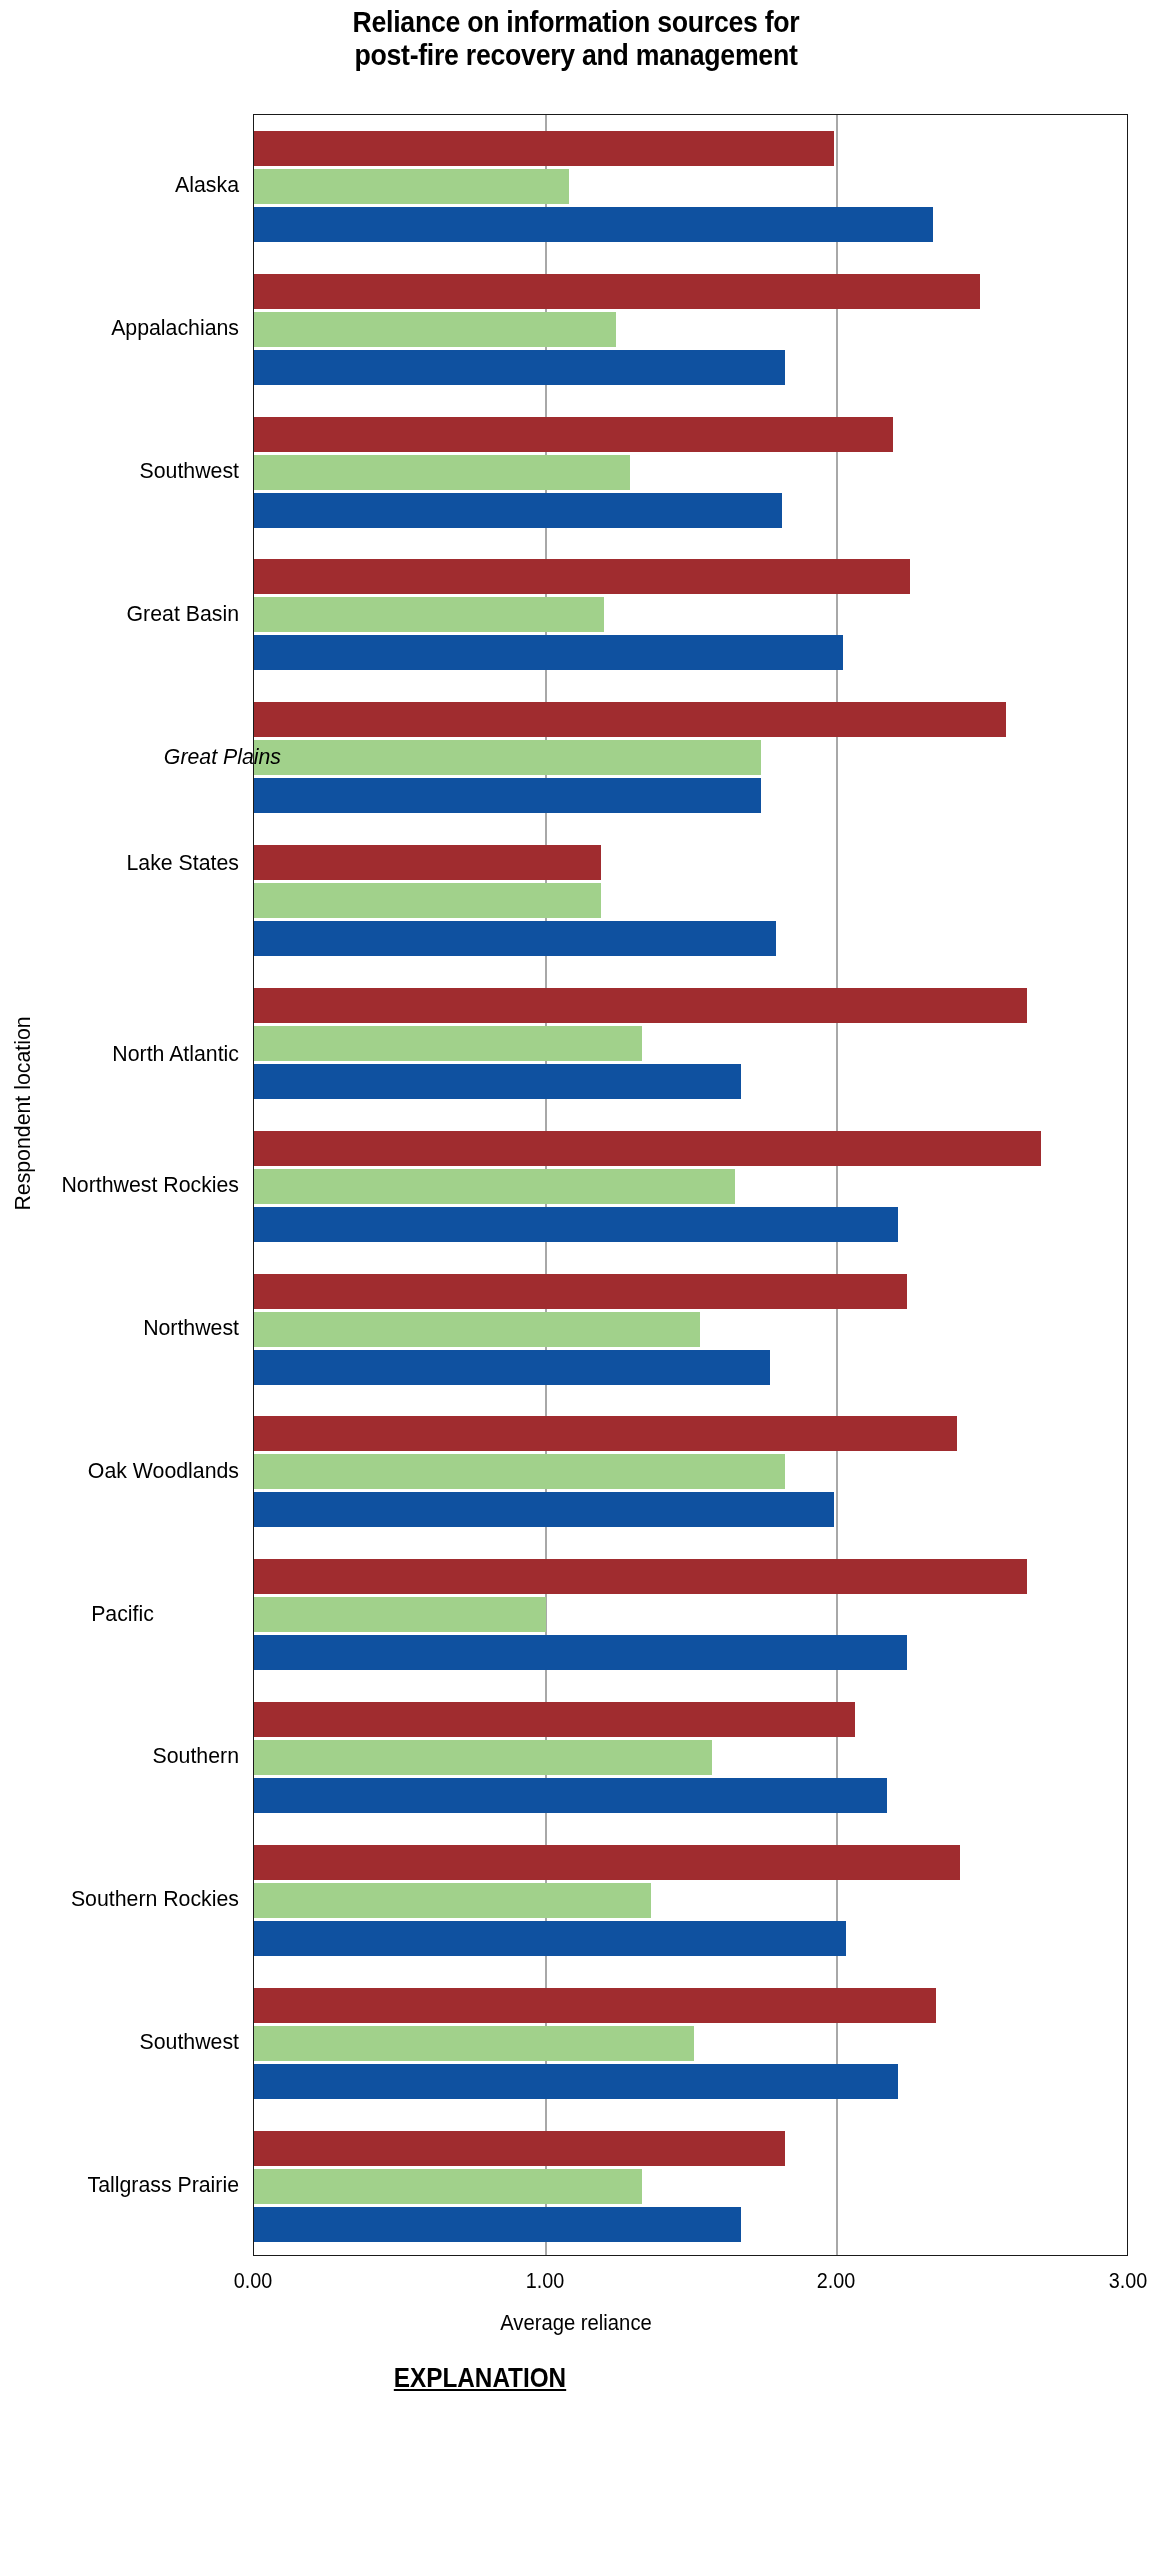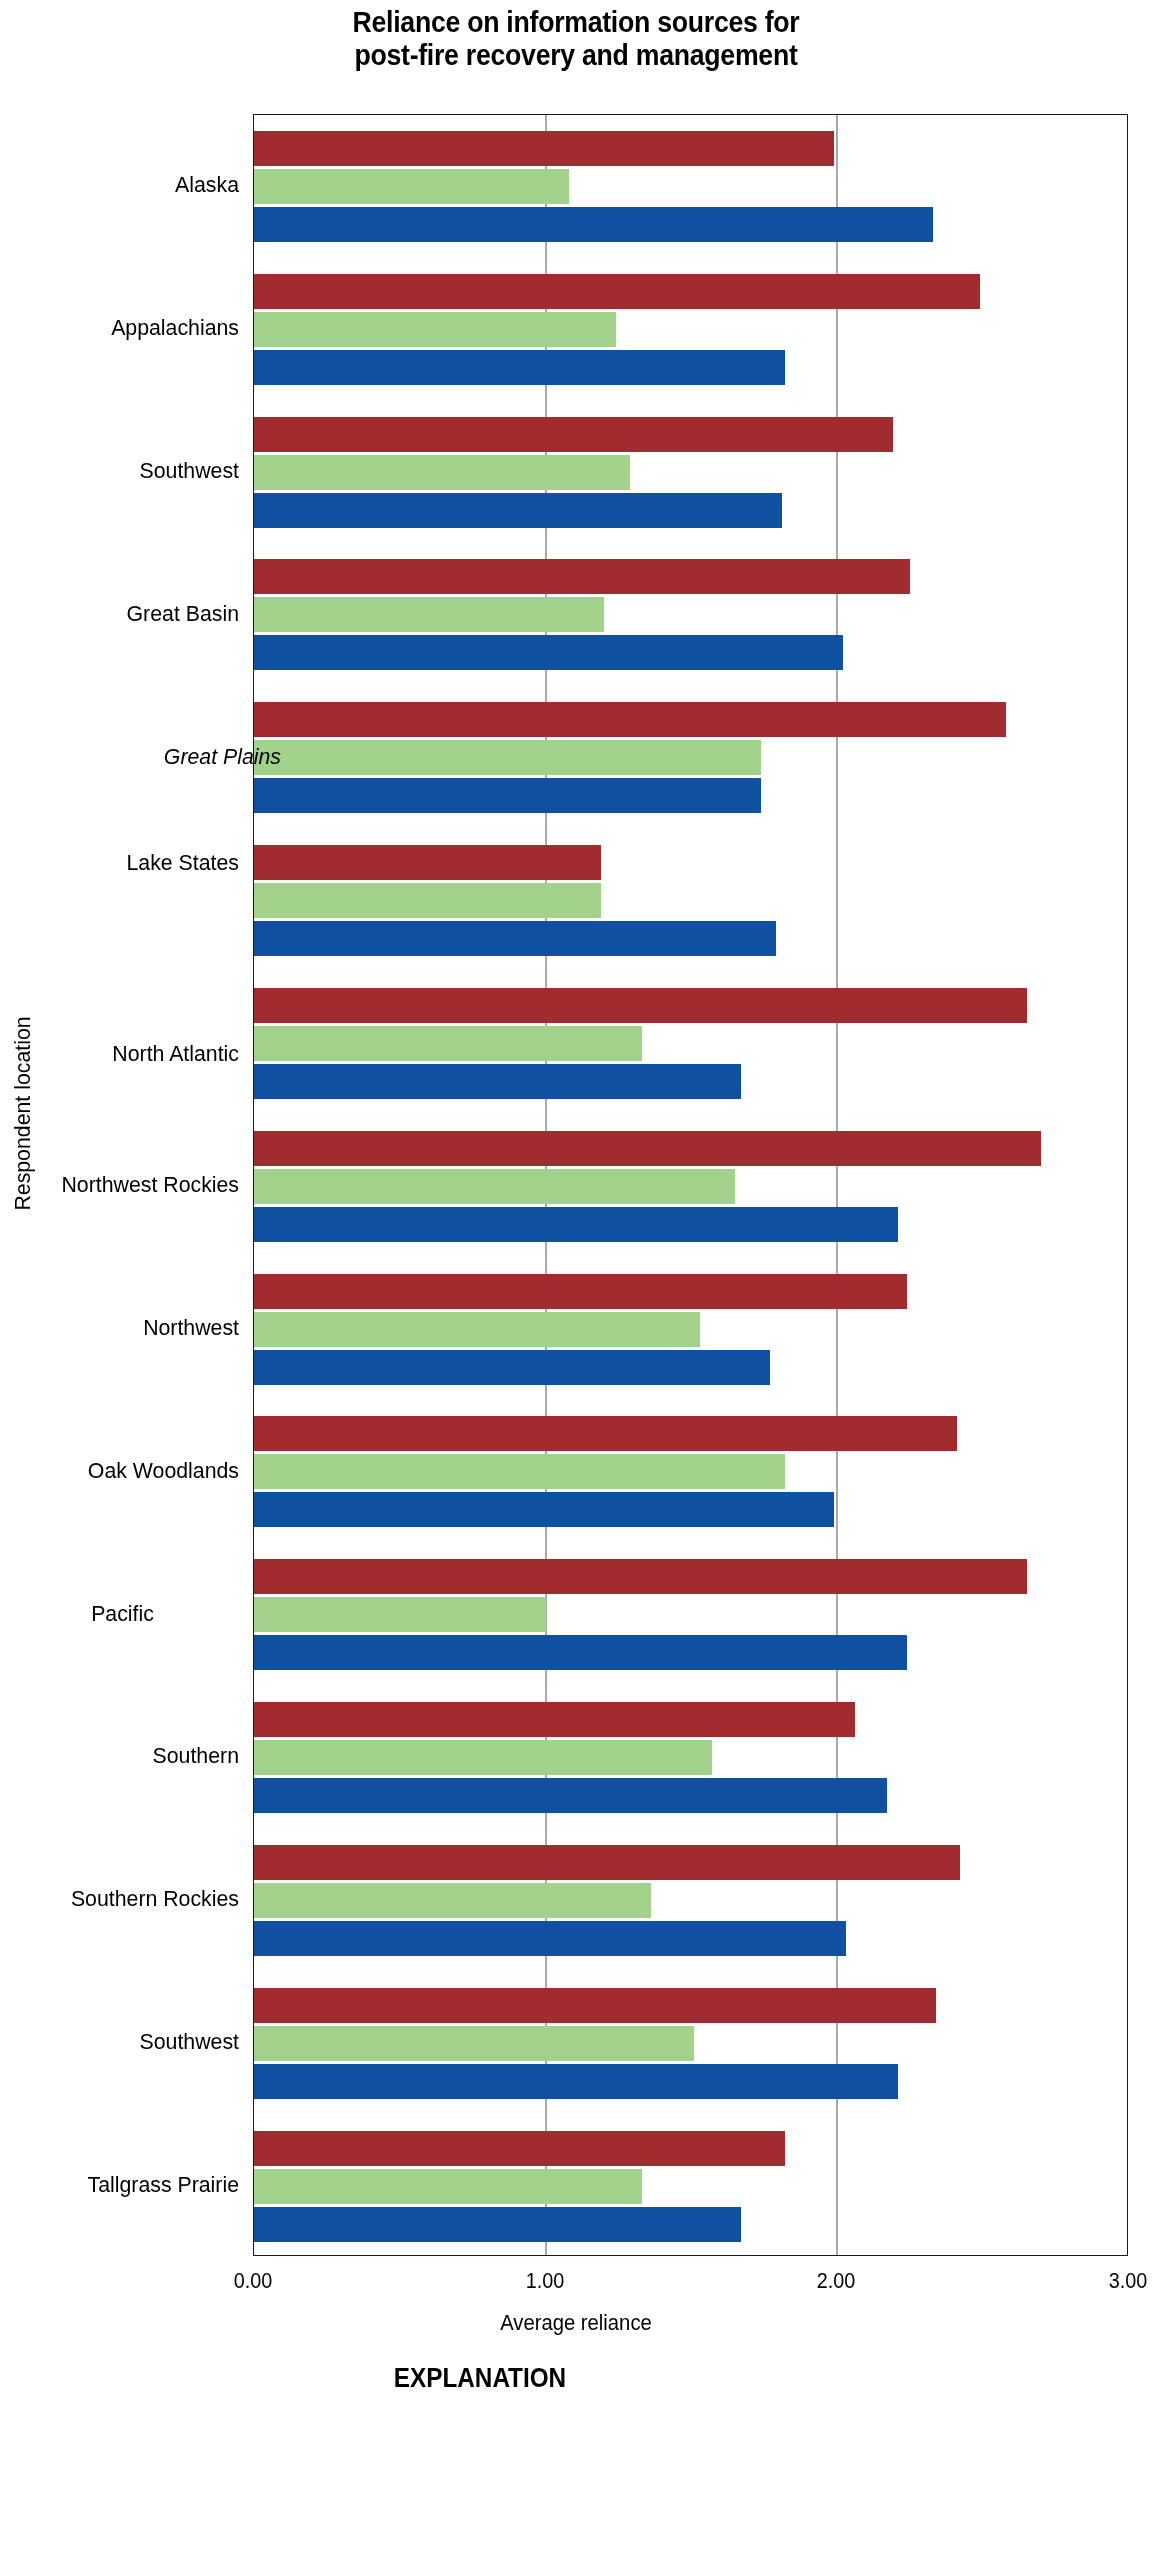--- a/index.html
+++ b/index.html
@@ -89,21 +89,21 @@
     left:0; top:2310px; width:1152px;
     text-align:center;
     font-size:22px;
     transform:scaleX(0.92);
     transform-origin:center top;
   }
 
   
   #legend {
     position:absolute;
-    left:0; top:2363px; width:960px;
+    left:0; top:2363px; width:960px;text-decoration:underline;
   }
   #legend-title {
     text-align:center;
     font-weight:bold;
     font-size:27px;
     letter-spacing:0px;
     transform:scaleX(0.9);
     transform-origin:center top;
   }
   .legend-row {

